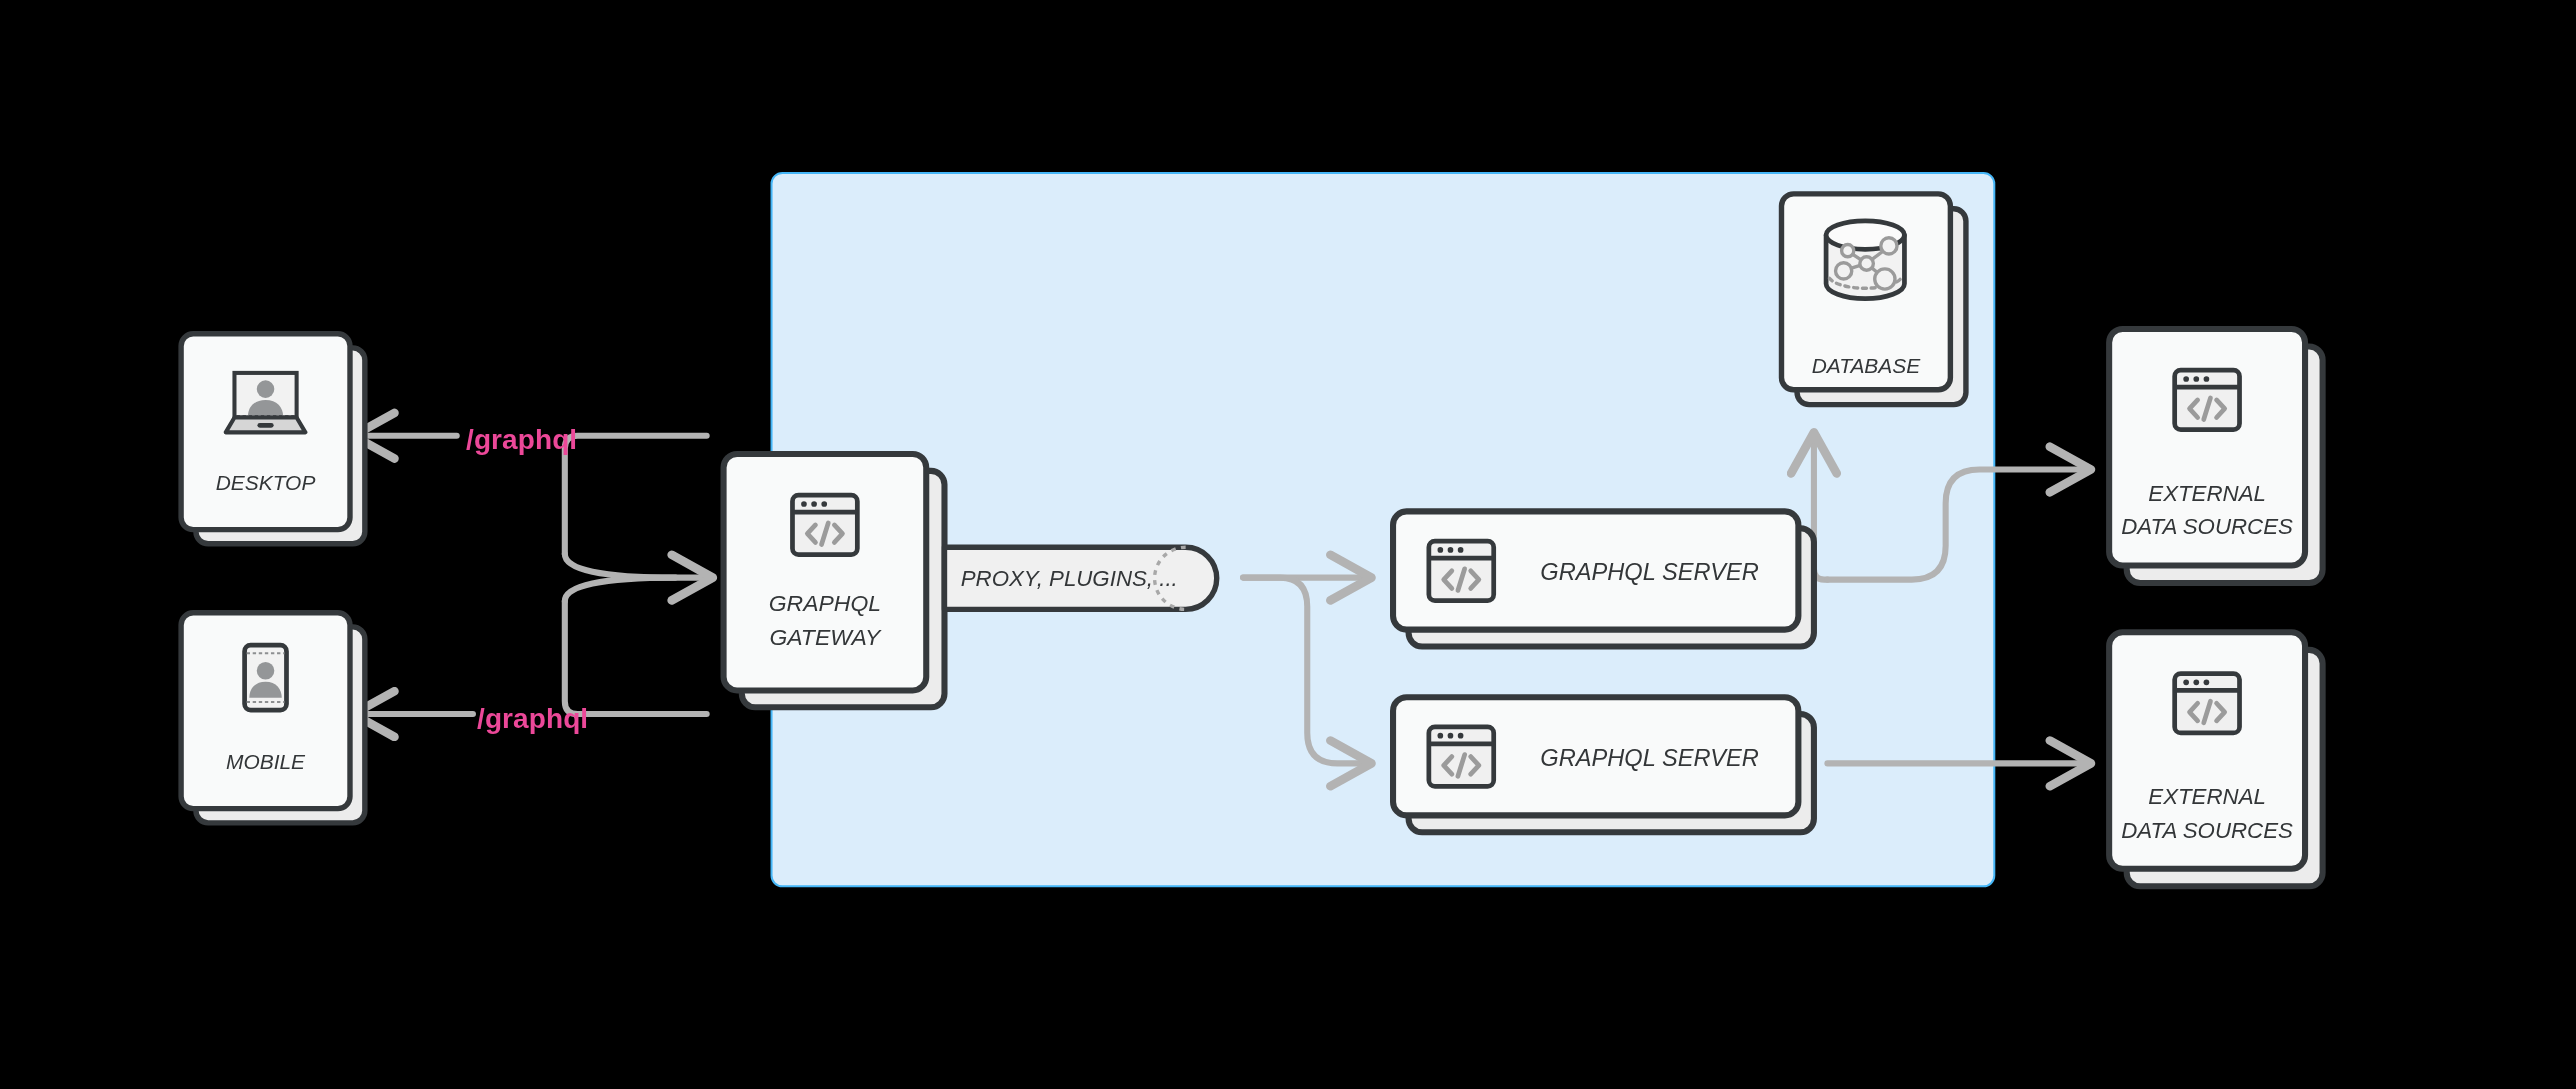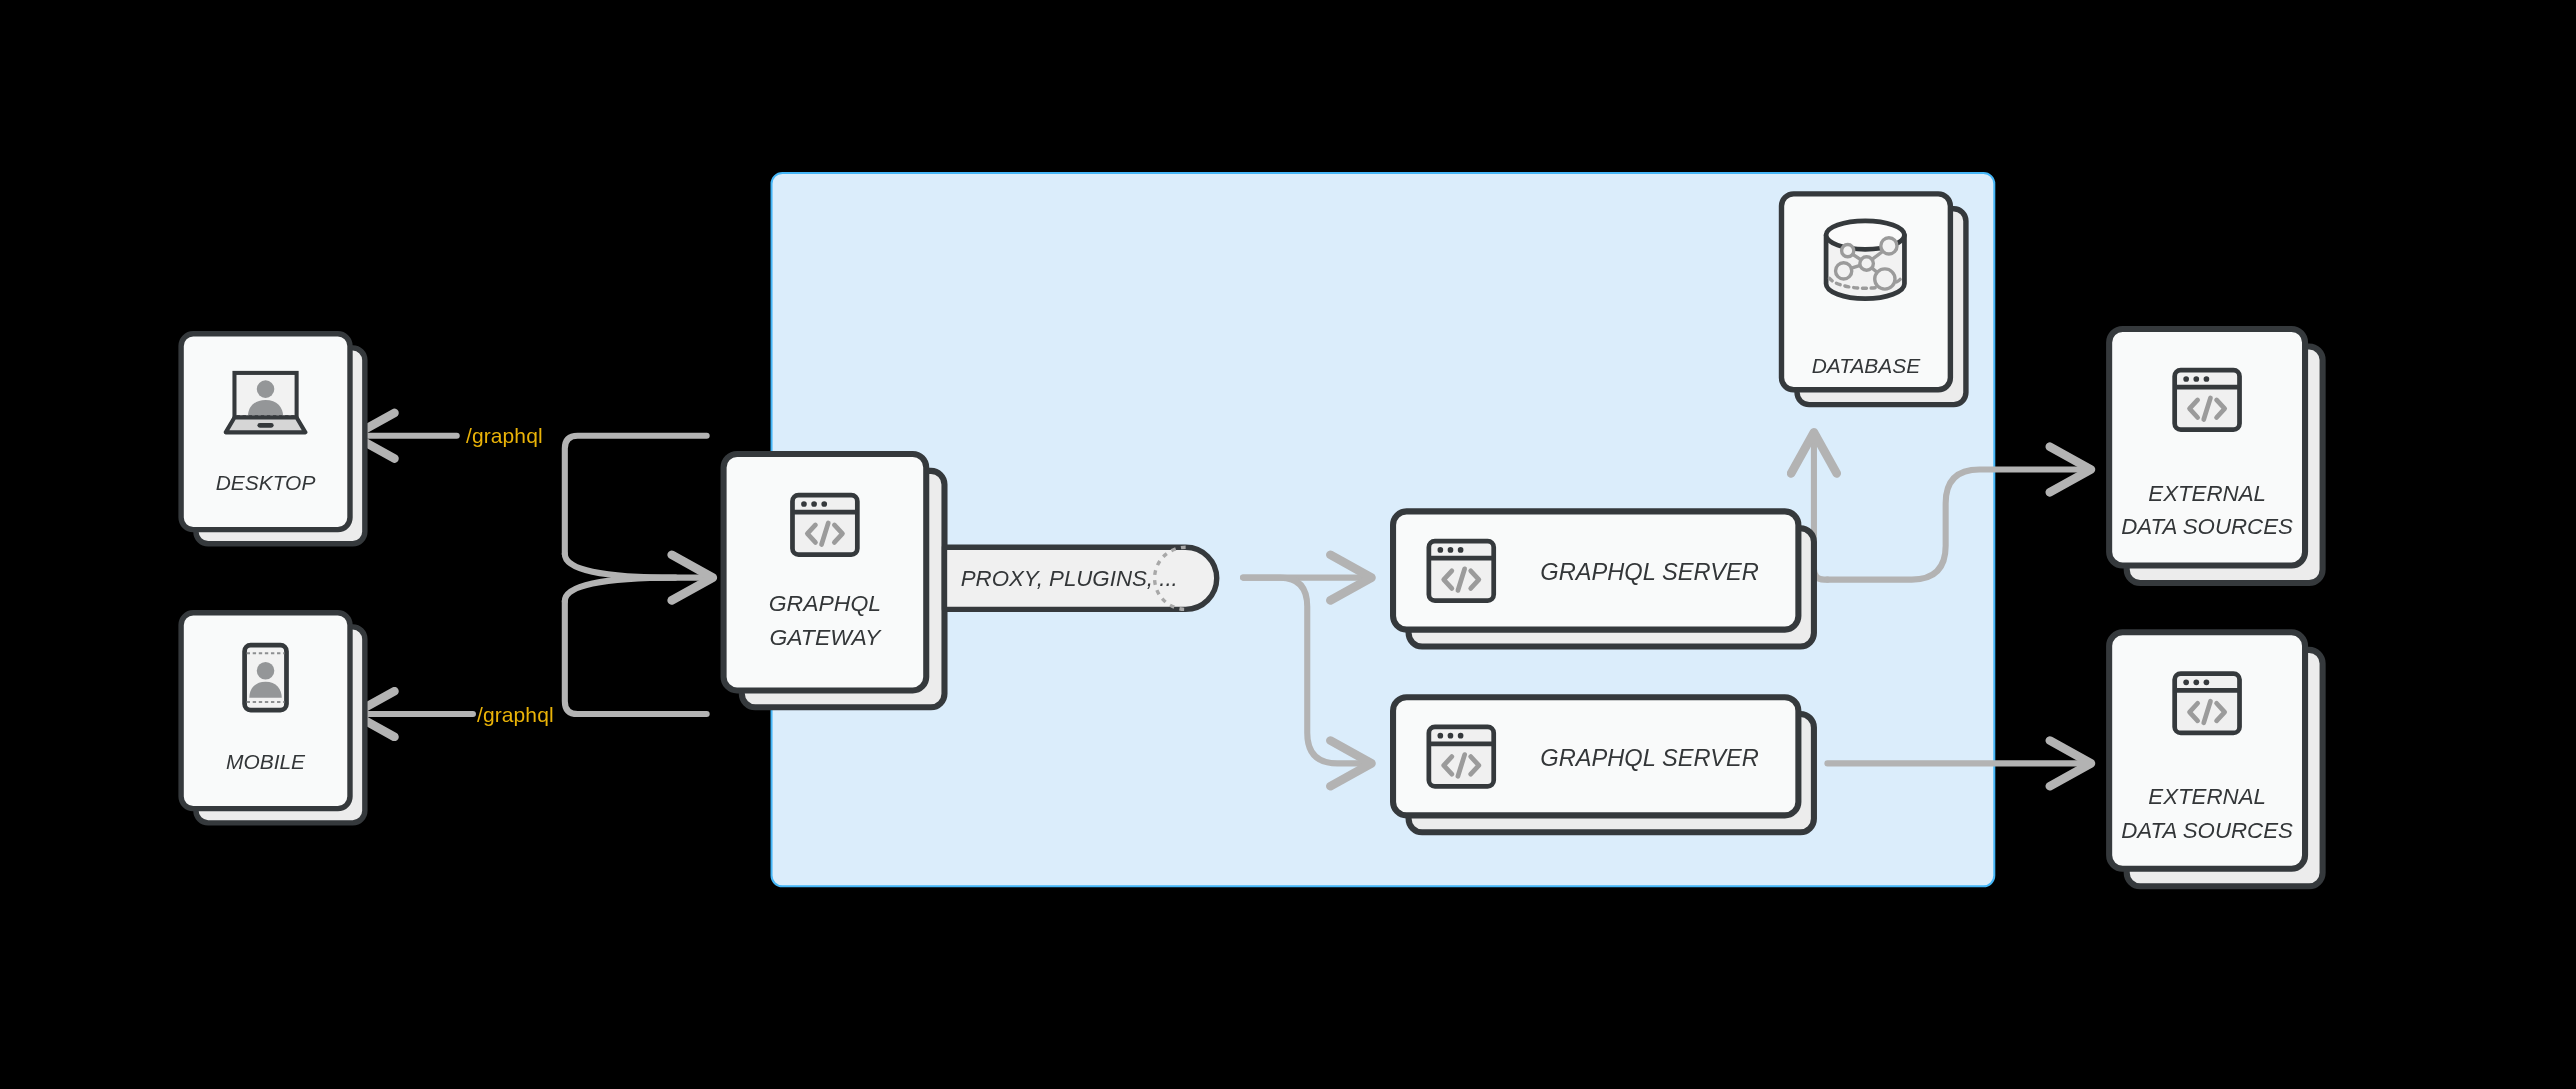--- a/index.html
+++ b/index.html
@@ -21,23 +21,23 @@
     width: 2576px; height: 1089px;
     overflow: visible;
   }
   #connectors { z-index: 2; pointer-events: none; }
   #nodes-layer { z-index: 3; }
   #panel-layer { z-index: 1; }
   .edge-label {
     position: absolute;
     z-index: 4;
     font-family: "Liberation Sans", "DejaVu Sans", sans-serif;
-    font-weight: normal;
-    color: #eab308;
-    font-size: 21px;
+    font-weight: bold;
+    color: #ec4899;
+    font-size: 28px;
     white-space: nowrap;
     letter-spacing: 0.1px;
   }
   .node-label {
     font-family: "Liberation Sans", "DejaVu Sans", sans-serif;
     font-style: italic;
     fill: #333638;
   }
 </style>
 </head>

